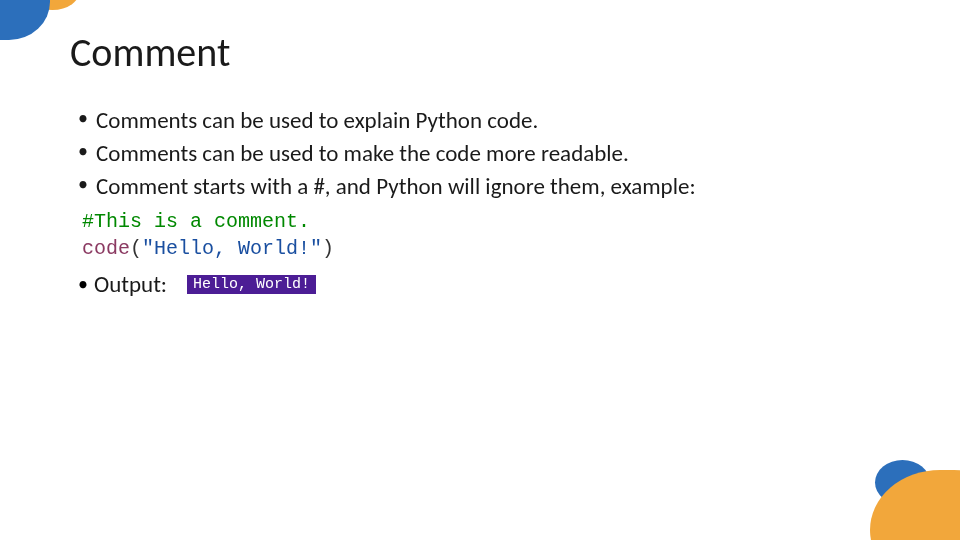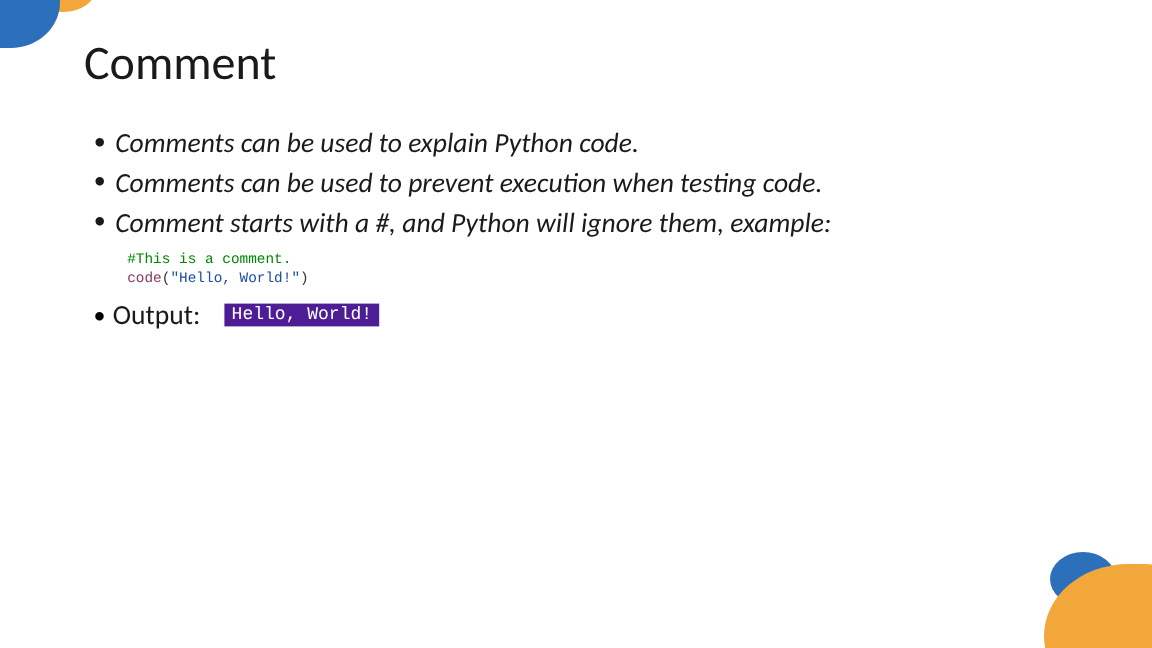--- a/index.html
+++ b/index.html
@@ -68,41 +68,40 @@
     }
     .title {
       font-size: 40px;
       font-weight: 400;
       color: #1a1a1a;
       margin-bottom: 28px;
     }
     .bullets {
       list-style: none;
       padding-left: 8px;
-      font-style: italic;
     }
     .bullets li {
       font-size: 23px;
       color: #1a1a1a;
       line-height: 1.35;
       margin-bottom: 2px;
       position: relative;
       padding-left: 18px;
     }
     .bullets li::before {
       content: "•";
       position: absolute;
       left: 0;
       top: 0;
       font-size: 20px;
     }
     .code-block {
       font-family: Consolas, "Courier New", monospace;
-      font-size: 12px;
-      margin-left: 36px;
+      font-size: 20px;
+      margin-left: 12px;
       margin-top: 6px;
       margin-bottom: 8px;
       line-height: 1.35;
     }
     .code-comment { color: #008800; }
     .code-func { color: #8b3a62; }
     .code-paren { color: #333; }
     .code-string { color: #1a4fa0; }
     .output-line {
       display: flex;
@@ -139,21 +138,21 @@
 <div class="corner-bottom-right">
   <div class="blob-blue-br"></div>
   <div class="blob-orange-br"></div>
 </div>
 
 <div class="content">
   <h1 class="title">Comment</h1>
 
   <ul class="bullets">
     <li>Comments can be used to explain Python code.</li>
-    <li>Comments can be used to prevent execution when testing code.</li>
+    <li>Comments can be used to make the code more readable.</li>
     <li>Comment starts with a #, and Python will ignore them, example:</li>
   </ul>
 
   <div class="code-block">
     <div>
       <span class="code-comment">#This is a comment.</span>
     </div>
     <div>
       <span class="code-func">code</span><span class="code-paren">(</span><span class="code-string">"Hello, World!"</span><span class="code-paren">)</span>
     </div>

